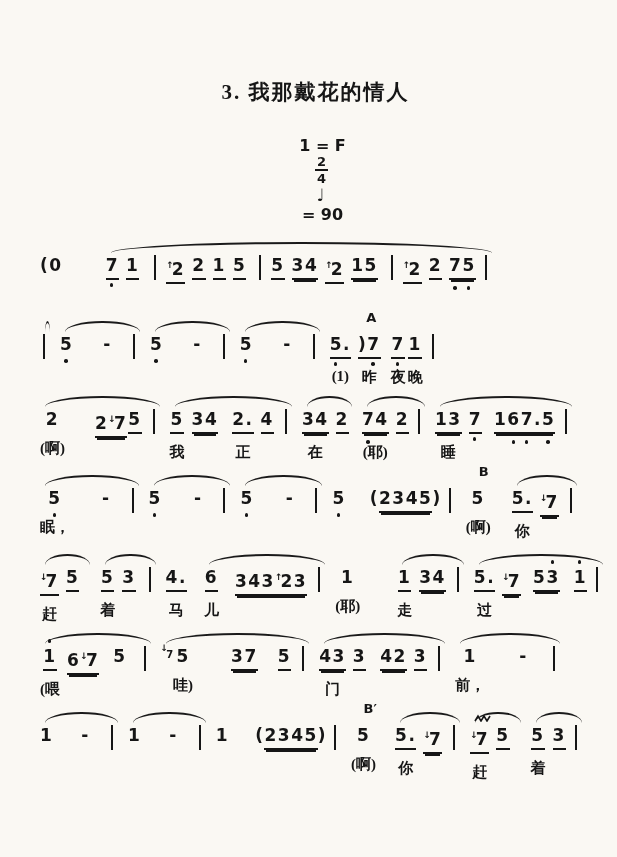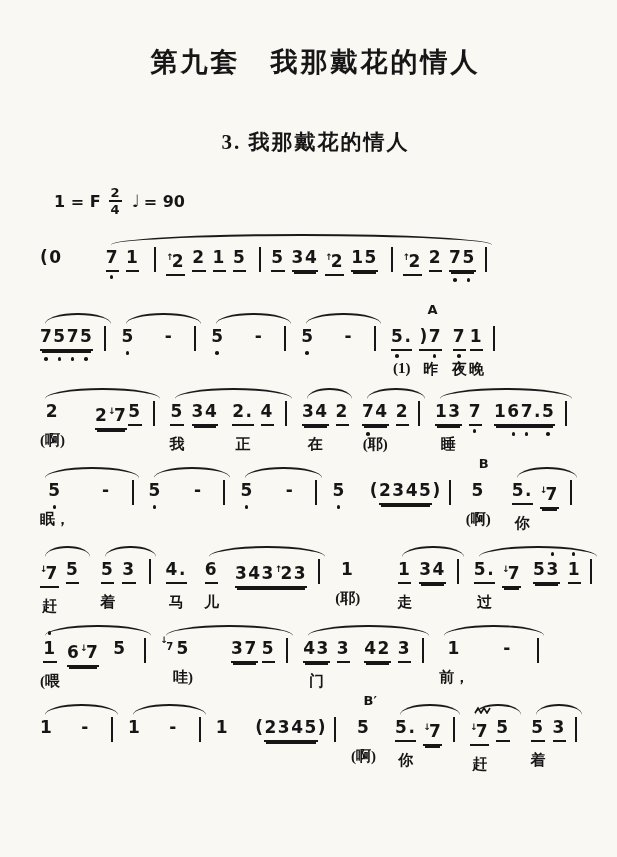--- a/index.html
+++ b/index.html
@@ -12,21 +12,21 @@
   .series-title{
     text-align:center;font-weight:bold;font-size:27px;letter-spacing:3px;
     margin-top:14px;font-family:"Liberation Serif",serif;
   }
   .song-title{
     text-align:center;font-weight:bold;font-size:21px;letter-spacing:2px;
     margin-top:48px;
   }
   .keyline{
     margin:30px 0 18px 14px;display:flex;align-items:center;
-    font-family:"DejaVu Sans",sans-serif;font-weight:bold;font-size:16px;
+    font-family:"DejaVu Sans",sans-serif;font-weight:bold;font-size:16px;flex-direction:column;
   }
   .frac{display:inline-flex;flex-direction:column;text-align:center;
     font-size:13px;line-height:13px;margin:0 10px 0 8px;}
   .frac .ft{border-bottom:2px solid #161616;padding:0 2px 1px;}
   .frac .fb{padding-top:1px;}
   .tempo-note{font-size:17px;margin-right:4px;}
   .score{margin-top:6px;}
   .system{display:flex;align-items:flex-start;margin-bottom:7px;}
   .group{position:relative;display:flex;flex-direction:column;margin-right:5px;}
   .glabel{position:absolute;top:-11px;left:32%;
@@ -51,21 +51,20 @@
   .odot{position:absolute;left:50%;width:3.5px;height:3.5px;margin-left:-2.5px;
     background:#161616;border-radius:50%;}
   .trillmark{position:absolute;top:-11px;left:4px;}
   .lyr{min-height:21px;margin-top:9px;white-space:nowrap;
     font-family:"Liberation Serif",serif;font-weight:bold;font-size:15px;}
 </style>
 </head>
 <body>
 
 <div class="page">
-  <div class="series-title">第九套　我那戴花的情人</div>
   <div class="song-title">3. 我那戴花的情人</div>
 
   <div class="keyline">
     <span>1 = F</span>
     <span class="frac">
       <span class="ft">2</span>
       <span class="fb">4</span>
     </span>
     <span class="tempo-note">♩</span>
     <span>= 90</span>
@@ -153,24 +152,20 @@
               <div class="bar"></div>
               <span class="lyr"></span>
             </div>
           </div>
         </div>
       </div>
       <div class="system">
         <div class="group">
           <div class="arc"></div>
           <div class="notes">
-            <div class="tok" style="margin-right: 8px;">
-              <span class="note u2"><span class="ch">7<i class="odot" style="top: calc(100% + 10px);"></i></span><span class="ch">5<i class="odot" style="top: calc(100% + 10px);"></i></span><span class="ch">7<i class="odot" style="top: calc(100% + 10px);"></i></span><span class="ch">5<i class="odot" style="top: calc(100% + 10px);"></i></span></span>
-              <span class="lyr"></span>
-            </div>
             <div class="tok">
               <div class="bar"></div>
               <span class="lyr"></span>
             </div>
           </div>
         </div>
         <div class="group">
           <div class="arc"></div>
           <div class="notes">
             <div class="tok" style="margin-right: 30px;">
@@ -539,21 +534,21 @@
           <div class="arc"></div>
           <div class="notes">
             <div class="tok">
               <span class="note u1"><span class="ch">5</span><span class="ch">.</span></span>
               <span class="lyr">过</span>
             </div>
             <div class="tok" style="margin-right: 12px;">
               <span class="note u2"><span class="ch arrow">↓</span><span class="ch">7</span></span>
               <span class="lyr"></span>
             </div>
-            <div class="tok" style="margin-right: 8px;">
+            <div class="tok" style="margin-right: 14px;">
               <span class="note u2"><span class="ch">5</span><span class="ch">3<i class="odot" style="top: -7px;"></i></span></span>
               <span class="lyr"></span>
             </div>
             <div class="tok" style="margin-right: 6px;">
               <span class="note u1"><span class="ch">1<i class="odot" style="top: -7px;"></i></span></span>
               <span class="lyr"></span>
             </div>
             <div class="tok">
               <div class="bar"></div>
               <span class="lyr"></span>
@@ -587,21 +582,21 @@
           <div class="arc"></div>
           <div class="notes">
             <div class="tok" style="margin-right: 0px;">
               <span class="note grace"><span class="ch arrow">↓</span><span class="ch">7</span></span>
               <span class="lyr"></span>
             </div>
             <div class="tok" style="margin-right: 38px;">
               <span class="note"><span class="ch">5</span></span>
               <span class="lyr">哇)</span>
             </div>
-            <div class="tok" style="margin-right: 4px;">
+            <div class="tok" style="margin-right: 20px;">
               <span class="note u2"><span class="ch">3</span><span class="ch">7</span></span>
               <span class="lyr"></span>
             </div>
             <div class="tok" style="margin-right: 8px;">
               <span class="note u1"><span class="ch">5</span></span>
               <span class="lyr"></span>
             </div>
             <div class="tok">
               <div class="bar"></div>
               <span class="lyr"></span>

